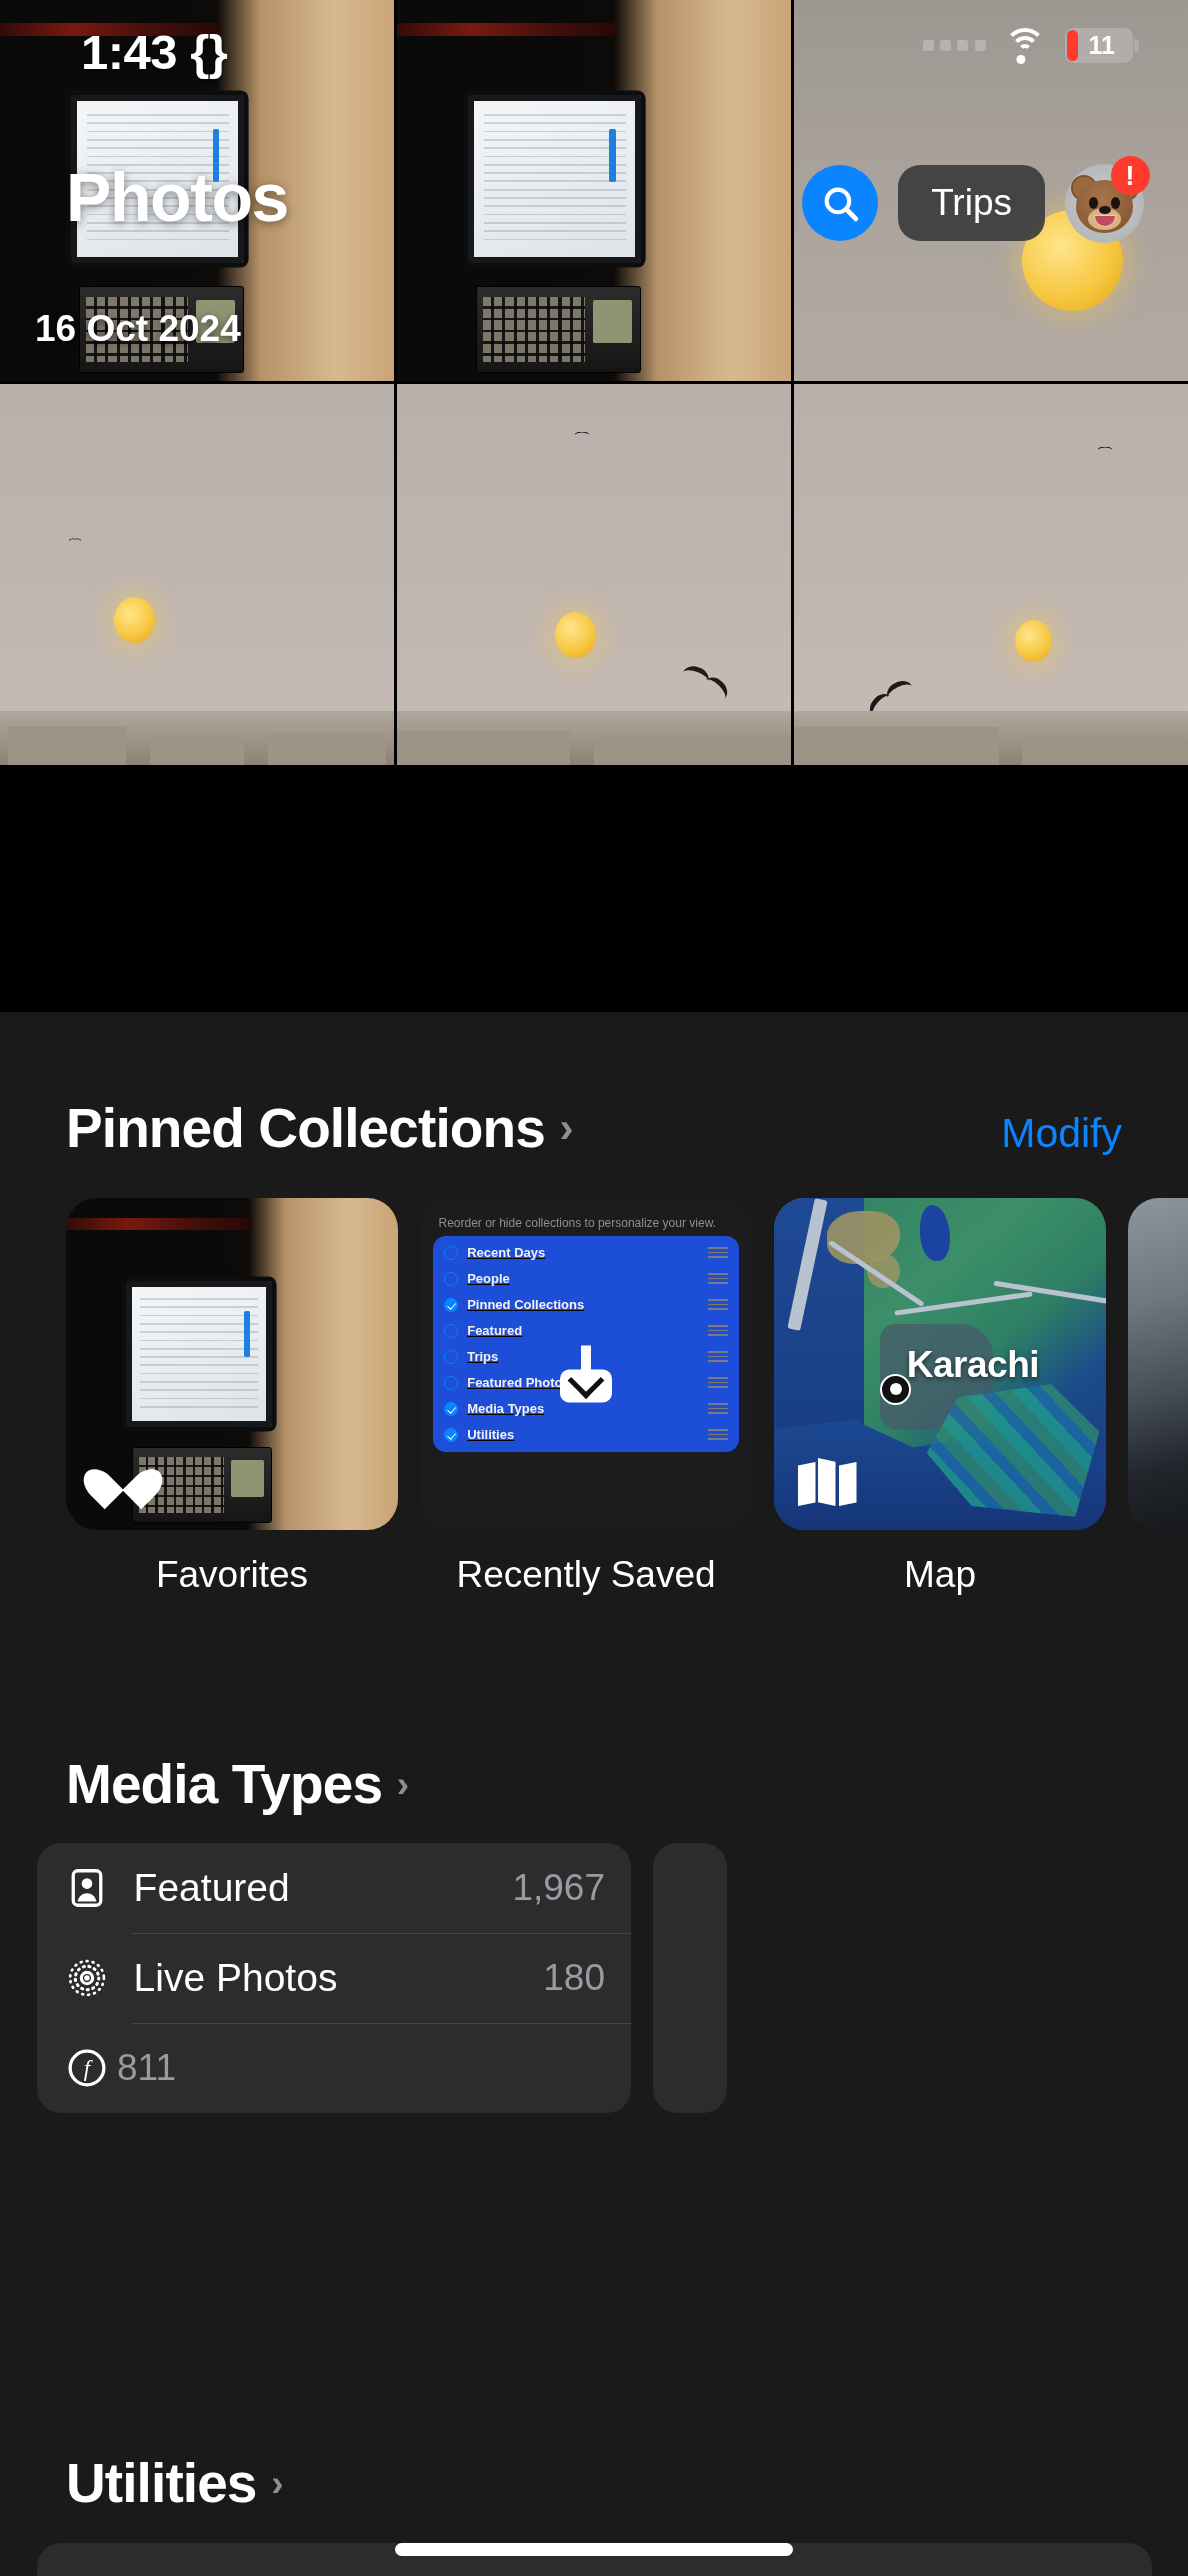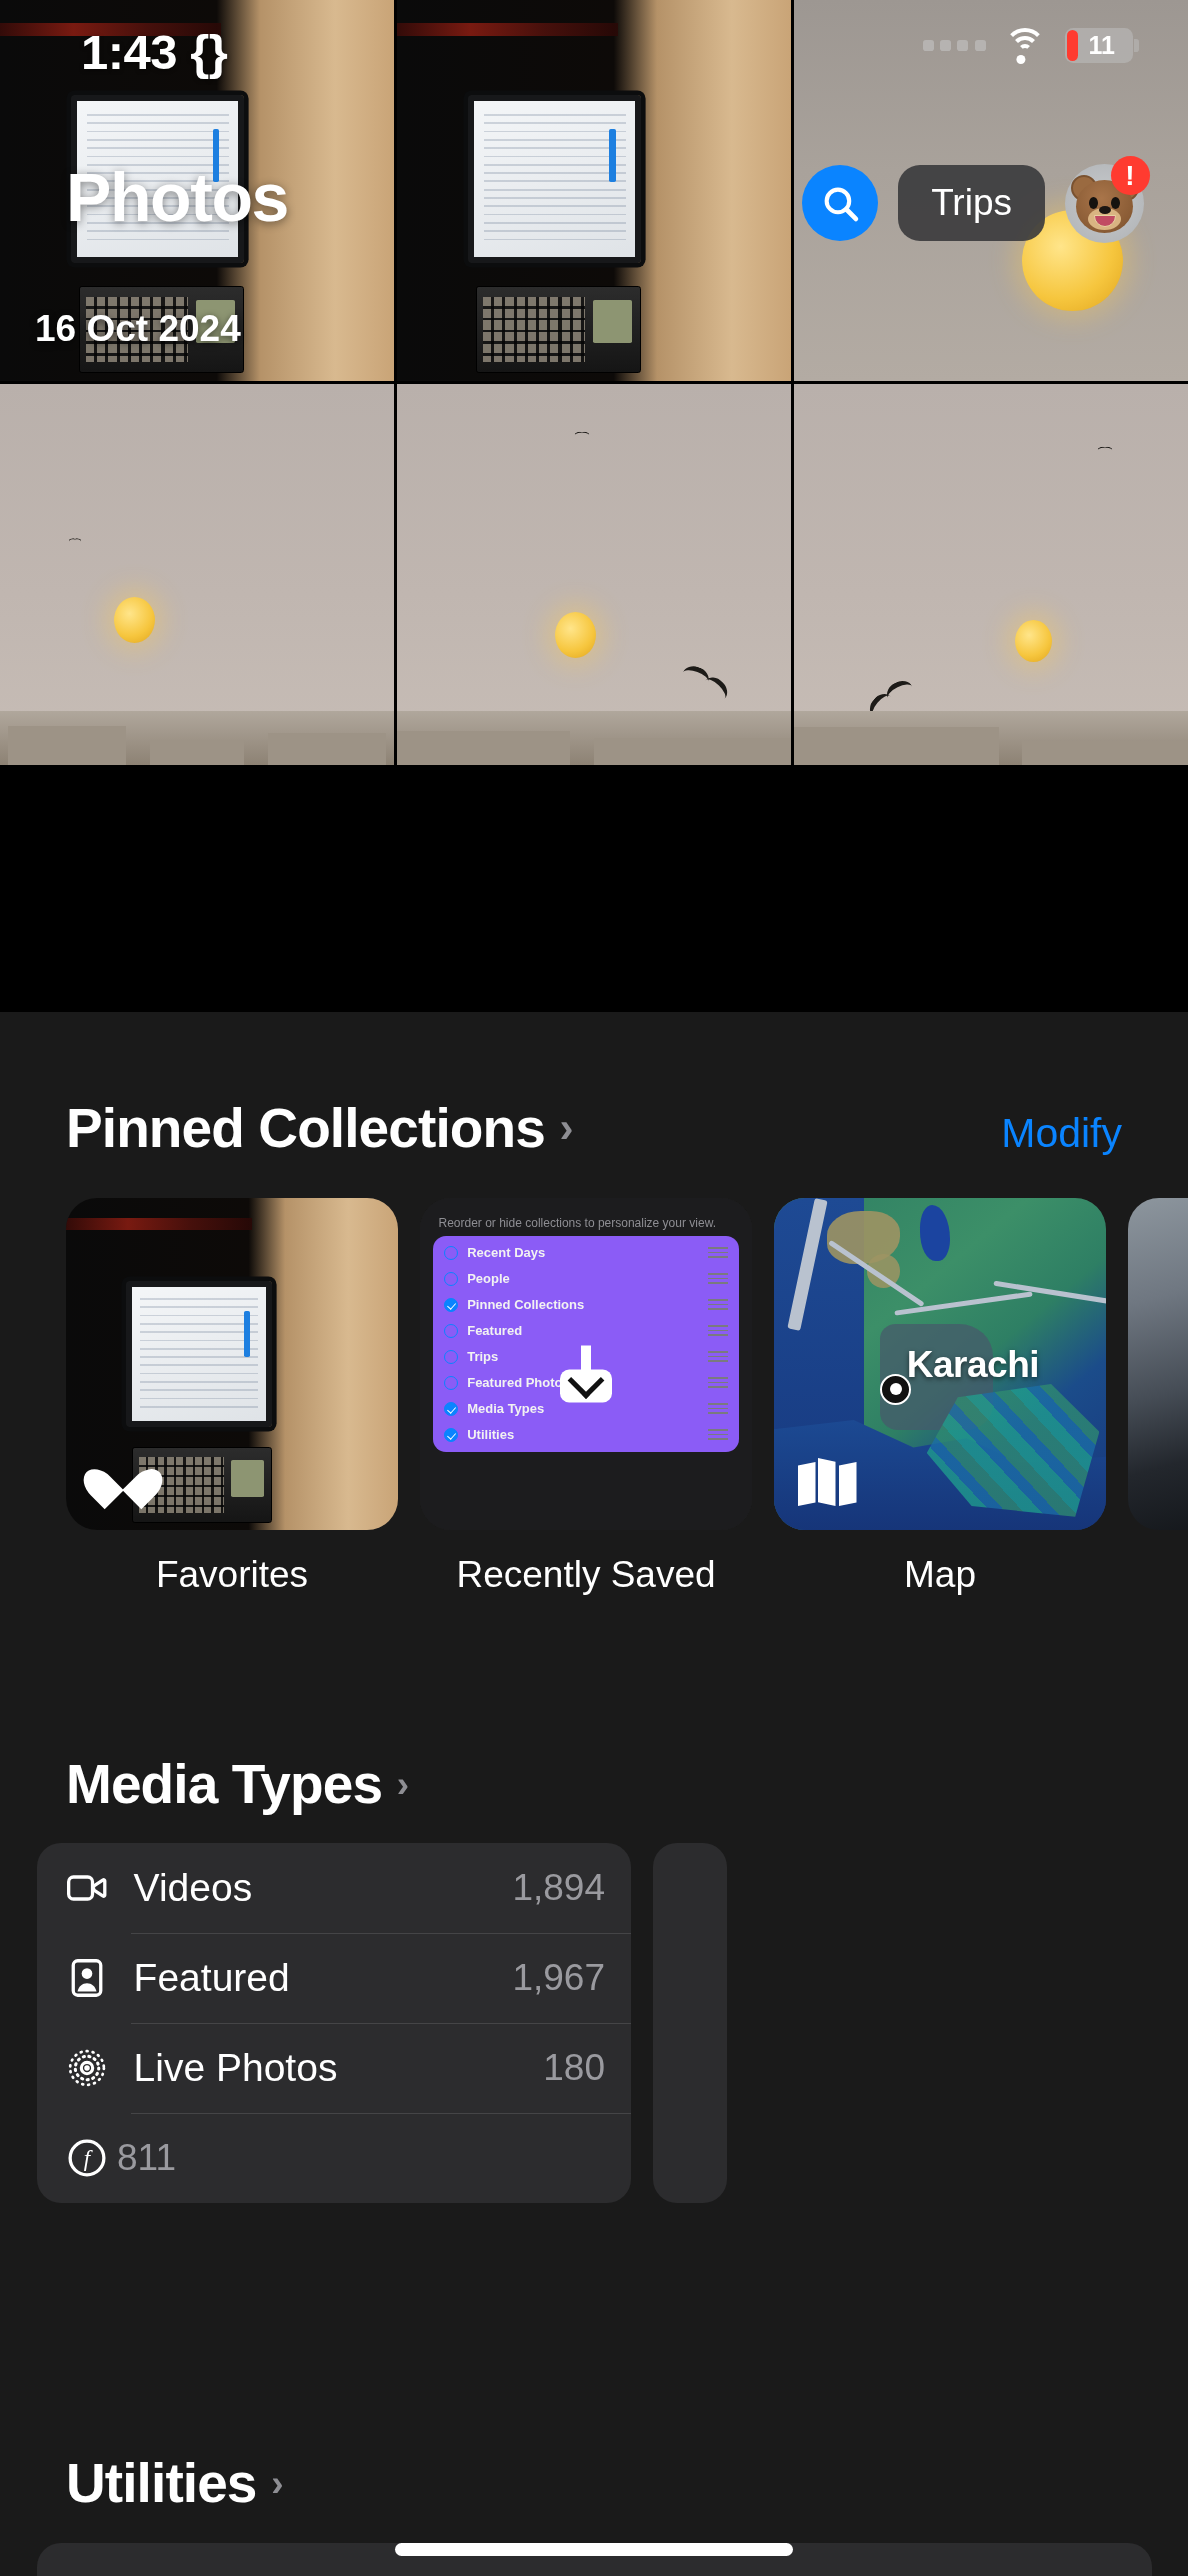--- a/index.html
+++ b/index.html
@@ -144,21 +144,21 @@
     display:flex; gap:22px; padding-left:66px; }
   .pin-card { width:332px; flex:0 0 auto; }
   .pin-thumb { width:332px; height:332px; border-radius:31px; overflow:hidden; position:relative;
     background:#222; }
   .pin-label { margin-top:24px; text-align:center; color:#fff; font-size:37px; font-weight:400; }
   .pin-heart { position:absolute; left:31px; bottom:31px; width:52px; height:48px; }
 
   
   .rs { width:100%; height:100%; background:#1c1c1e; position:relative; padding:16.6px 13px 0 13px; }
   .rs-sub { color:#8e8e93; font-size:12px; line-height:1.35; padding:0 5.5px 5.5px 5.5px; }
-  .rs-panel { background:#8b5cf6; border-radius:13px; padding:3.7px 0; }
+  .rs-panel { background:#1d4ed8; border-radius:13px; padding:3.7px 0;text-decoration:underline; }
   .rs-item { display:flex; align-items:center; gap:9.2px; padding:5.5px 11px; }
   .rs-circ { width:14px; height:14px; border-radius:50%; border:1.8px solid #0a84ff; flex:0 0 auto;
     position:relative; }
   .rs-circ.on { background:#0a84ff; border-color:#0a84ff; }
   .rs-circ.on::after { content:""; position:absolute; left:3.7px; top:1.8px; width:3.7px; height:7.4px;
     border:solid #fff; border-width:0 1.8px 1.8px 0; transform:rotate(42deg); }
   .rs-txt { color:#f2f2f2; font-size:13px; font-weight:700; flex:1; white-space:nowrap; }
   .rs-grip { width:20px; height:11px; flex:0 0 auto;
     background: repeating-linear-gradient(180deg,#7a7a7f 0 1.8px, transparent 1.8px 4.6px); }
   .rs-dl { position:absolute; left:50%; top:53%; transform:translate(-50%,-50%);
@@ -467,30 +467,20 @@
   <div class="sec-head media-head">
     <div class="sec-title">
       <span>Media Types</span>
       <span class="chev sm">›</span>
     </div>
   </div>
 
   <div class="media-list">
     <div class="media-card">
 
-      <div class="mrow">
-        <span class="mi">
-          <svg viewBox="0 0 24 24">
-              <rect x="2" y="6" width="13" height="12" rx="2.6" fill="none" stroke="#fff" stroke-width="1.8"></rect>
-              <path d="M15.6 11l5.2-3.4a.6.6 0 0 1 .9.5v7.8a.6.6 0 0 1-.9.5L15.6 13z" fill="none" stroke="#fff" stroke-width="1.8" stroke-linejoin="round"></path>
-            </svg>
-        </span>
-        <span class="mlabel">Videos</span>
-        <span class="mcount">1,894</span>
-      </div>
 
       <div class="mrow">
         <span class="mi">
           <svg viewBox="0 0 24 24">
               <rect x="4.5" y="2.6" width="15" height="18.8" rx="2.4" fill="none" stroke="#fff" stroke-width="1.8"></rect>
               <circle cx="12" cy="9.6" r="2.9" fill="#fff"></circle>
               <path d="M6.8 19.4c.7-3 2.7-4.6 5.2-4.6s4.5 1.6 5.2 4.6z" fill="#fff"></path>
             </svg>
         </span>
         <span class="mlabel">Featured</span>

